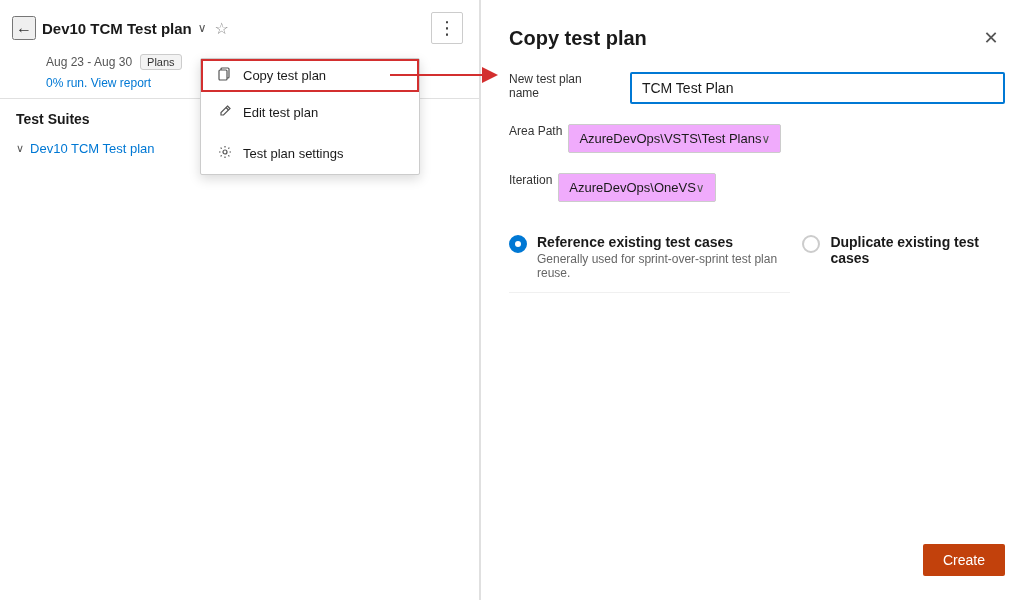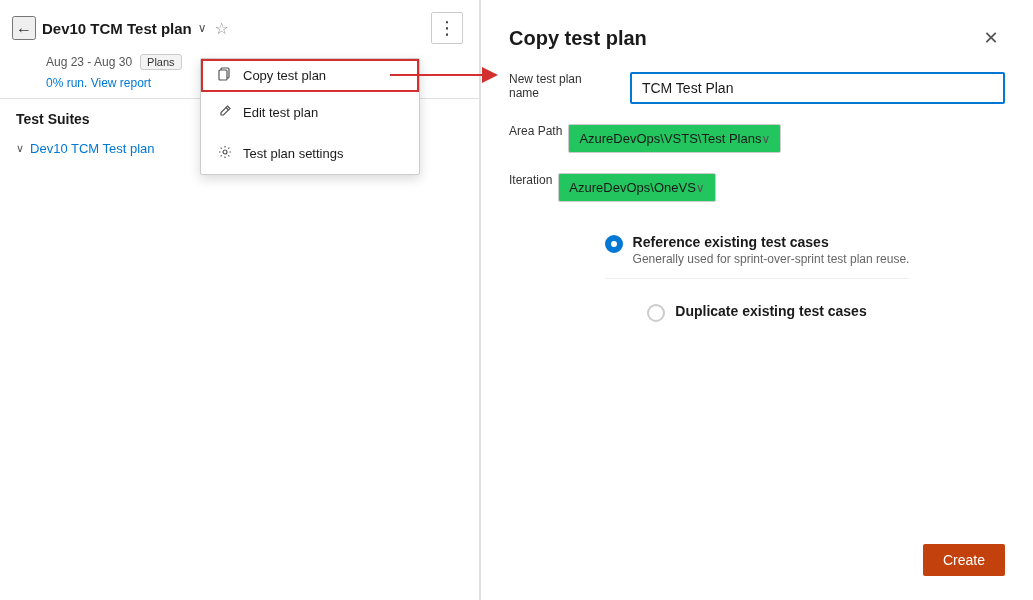--- a/index.html
+++ b/index.html
@@ -234,33 +234,32 @@
     .dropdown-field {
       border: 1px solid #ccc;
       border-radius: 2px;
       padding: 6px 10px;
       font-size: 13px;
       color: #1a1a1a;
       display: flex;
       align-items: center;
       justify-content: space-between;
       cursor: pointer;
-      background: #22c55e;
+      background: #f0abfc;
     }
 
     .dropdown-chevron {
       font-size: 12px;
       color: #555;
     }
 
     .radio-group {
       display: flex;
-      flex-direction: column;
+      flex-direction: row;
       gap: 12px;
-      align-items: center;
     }
 
     .radio-item {
       display: flex;
       align-items: flex-start;
       gap: 10px;
       padding: 12px 0;
       border-bottom: 1px solid #f0f0f0;
       cursor: pointer;
     }

